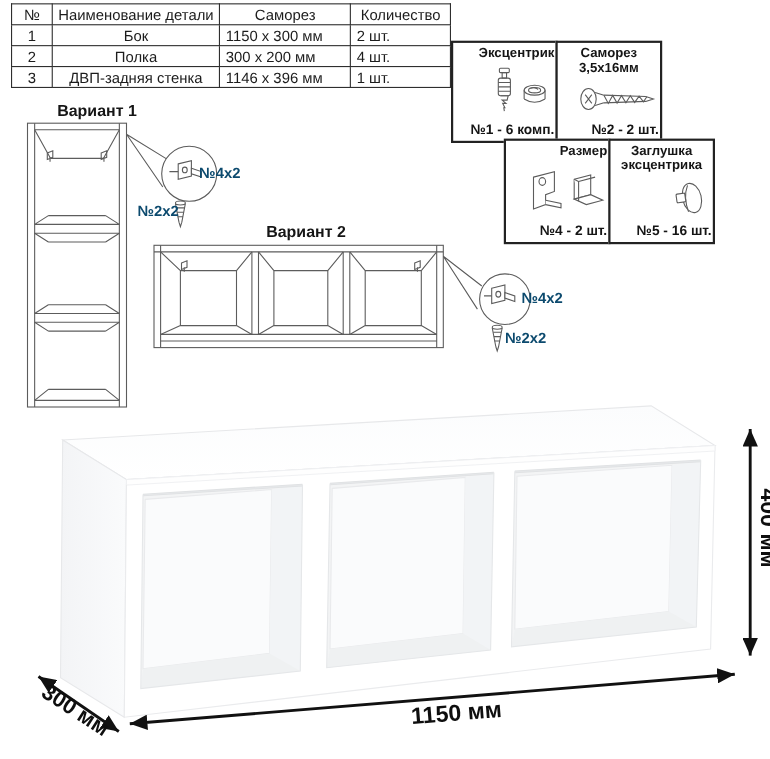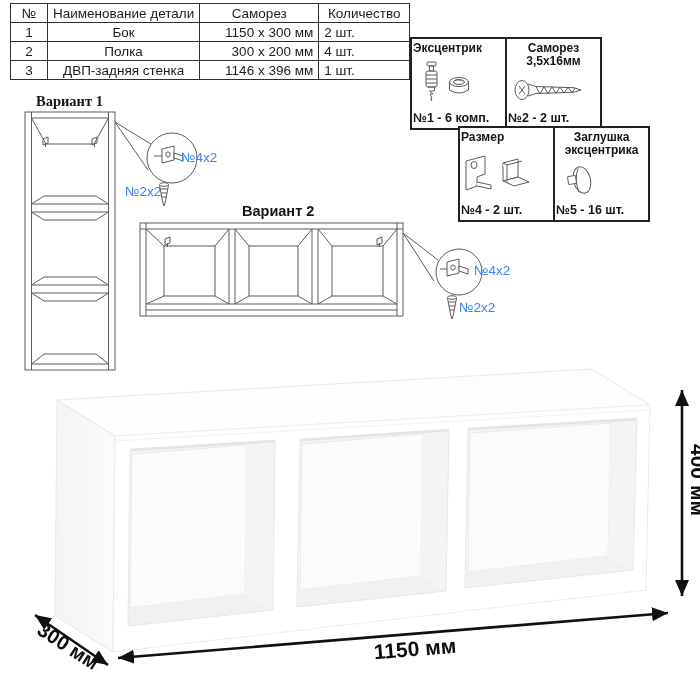--- a/index.html
+++ b/index.html
@@ -6,42 +6,42 @@
   .page{position:relative;width:700px;height:690px;background:#ffffff;overflow:hidden;
         font-family:"Liberation Sans", sans-serif;color:#161616;}
 
   
   table.parts{position:absolute;left:10px;top:3px;border-collapse:collapse;
               font-size:13.5px;color:#1c1c1c;background:#fff;}
   table.parts th, table.parts td{border:1.4px solid #2e2e2e;font-weight:normal;
               padding:0 5px;height:18px;white-space:nowrap;}
   .col-num{width:26px;text-align:center;}
   .col-name{width:140px;text-align:center;}
-  .col-size{width:108px;text-align:right;}
+  .col-size{width:108px;text-align:left;}
   .col-qty{width:80px;text-align:left;}
   table.parts th{text-align:center;}
 
   
   .hw-row{position:absolute;display:flex;}
   .hw-row1{left:410px;top:37px;}
   .hw-row2{left:458px;top:126px;}
   .hw-cell{width:91px;border:2px solid #222;margin-left:-2px;background:#fff;
-           display:flex;flex-direction:column;align-items:flex-start;
+           display:flex;flex-direction:column;align-items:flex-end;
            justify-content:space-between;padding:3px 1px;}
   .hw-row1 .hw-cell{height:83px;}
   .hw-row2 .hw-cell{height:86px;}
   .hw-cell:first-child{margin-left:0;}
   .hw-title{font-weight:bold;font-size:12px;line-height:1.12;text-align:center;color:#151515;}
   .hw-count{font-weight:bold;font-size:12.5px;text-align:center;color:#151515;}
   .hw-icon{flex:1;display:flex;align-items:center;justify-content:center;}
 
   
   .abs{position:absolute;}
   .variant-title{position:absolute;font-weight:bold;font-size:14.5px;color:#151515;}
-  .callout-label{position:absolute;font-weight:normal;font-size:13.5px;color:#3b82f6;}
+  .callout-label{position:absolute;font-weight:bold;font-size:13.5px;color:#0c4a6e;}
   svg .ln{stroke:#5c5c5c;stroke-width:1;fill:none;}
   svg .lnf{stroke:#5c5c5c;stroke-width:1;fill:#ffffff;}
 
   
   .dim{position:absolute;font-weight:bold;font-size:21px;color:#0e0e0e;text-align:center;}
   .dim-width{left:335px;top:637px;width:160px;transform:rotate(-4.6deg);}
   .dim-depth{left:20px;top:635px;width:96px;font-size:20px;transform:rotate(33deg);}
   .dim-height{left:710px;top:424px;width:112px;transform:rotate(90deg);transform-origin:0 0;}
 </style>
 </head>
@@ -140,21 +140,21 @@
             <ellipse cx="26" cy="21" rx="8.5" ry="13.5" transform="rotate(-14 26 21)"></ellipse>
             <path d="M22,9.5 q-4,11 1,24"></path>
             <rect x="12" y="17" width="8" height="8" rx="1" transform="rotate(-8 16 21)"></rect>
           </g>
         </svg>
       </div>
       <div class="hw-count">№5 - 16 шт.</div>
     </div>
   </div>
 
-  <div class="variant-title" style="left:36px;top:93px;font-family:Liberation Serif, serif;">Вариант 1</div>
+  <div class="variant-title" style="left:52px;top:93px;">Вариант 1</div>
 
   <svg class="abs" style="left:18px;top:108px;" width="230" height="270" viewBox="0 0 230 270">
     <g class="ln">
       <rect x="7" y="4" width="90" height="258"></rect>
       <path d="M13.5,4 V262 M90.5,4 V262 M13.5,10 H90.5 M13.5,256 H90.5"></path>
 
       <path d="M13.5,10 L28,36 M90.5,10 L76,36 M28,36 H76"></path>
 
       <path d="M13.5,96 L26,88 M90.5,96 L78,88 M26,88 H78 M13.5,96 H90.5 M13.5,104 H90.5"></path>
       <path d="M13.5,104 L26,112 M90.5,104 L78,112 M26,112 H78"></path>

